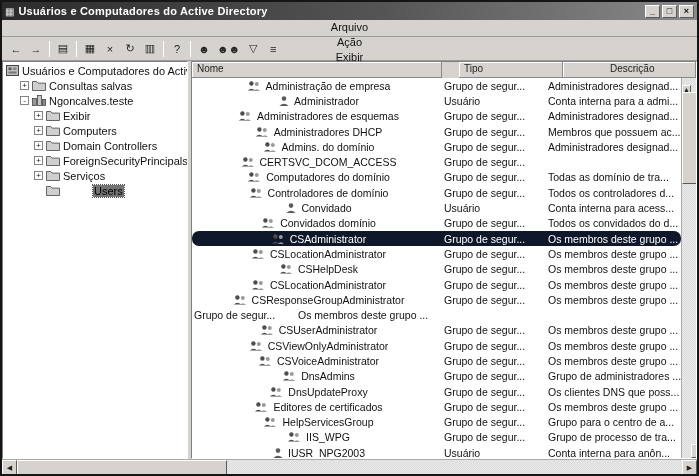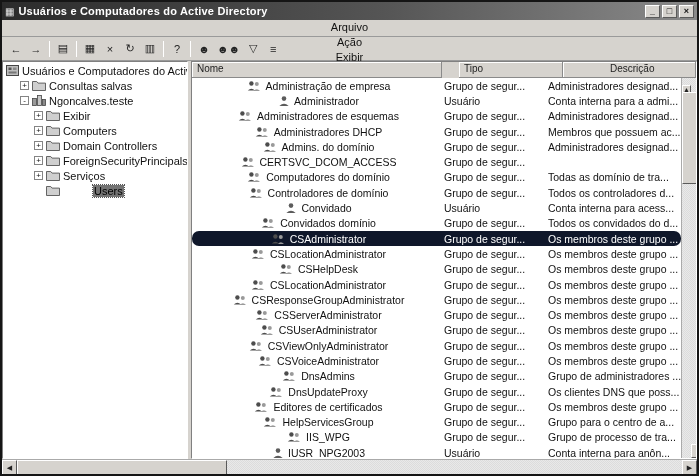--- a/index.html
+++ b/index.html
@@ -483,31 +483,20 @@
                   <circle cx="4.4" cy="3.5" r="2.2" fill="#4d4d4d"></circle>
                   <path d="M0.8 10.6 Q4.4 6.8 8 10.6 Z" fill="#4d4d4d"></path>
                 </svg>
               </span>
               <span>CSResponseGroupAdministrator</span>
             </span>
             <span class="cell type">Grupo de segur...</span>
             <span class="cell desc">Os membros deste grupo ...</span>
           </div>
           <div class="list-row">
-            <span class="cell name">
-              <span class="row-icon">
-                <svg width="15" height="12" viewBox="0 0 15 12">
-                  <circle cx="9.8" cy="4" r="2" fill="#9a9a9a"></circle>
-                  <path d="M6.8 11 Q9.8 7.6 13 11 Z" fill="#9a9a9a"></path>
-                  <circle cx="4.4" cy="3.5" r="2.2" fill="#4d4d4d"></circle>
-                  <path d="M0.8 10.6 Q4.4 6.8 8 10.6 Z" fill="#4d4d4d"></path>
-                </svg>
-              </span>
-              <span>CSServerAdministrator</span>
-            </span>
             <span class="cell type">Grupo de segur...</span>
             <span class="cell desc">Os membros deste grupo ...</span>
           </div>
           <div class="list-row">
             <span class="cell name">
               <span class="row-icon">
                 <svg width="15" height="12" viewBox="0 0 15 12">
                   <circle cx="9.8" cy="4" r="2" fill="#9a9a9a"></circle>
                   <path d="M6.8 11 Q9.8 7.6 13 11 Z" fill="#9a9a9a"></path>
                   <circle cx="4.4" cy="3.5" r="2.2" fill="#4d4d4d"></circle>

